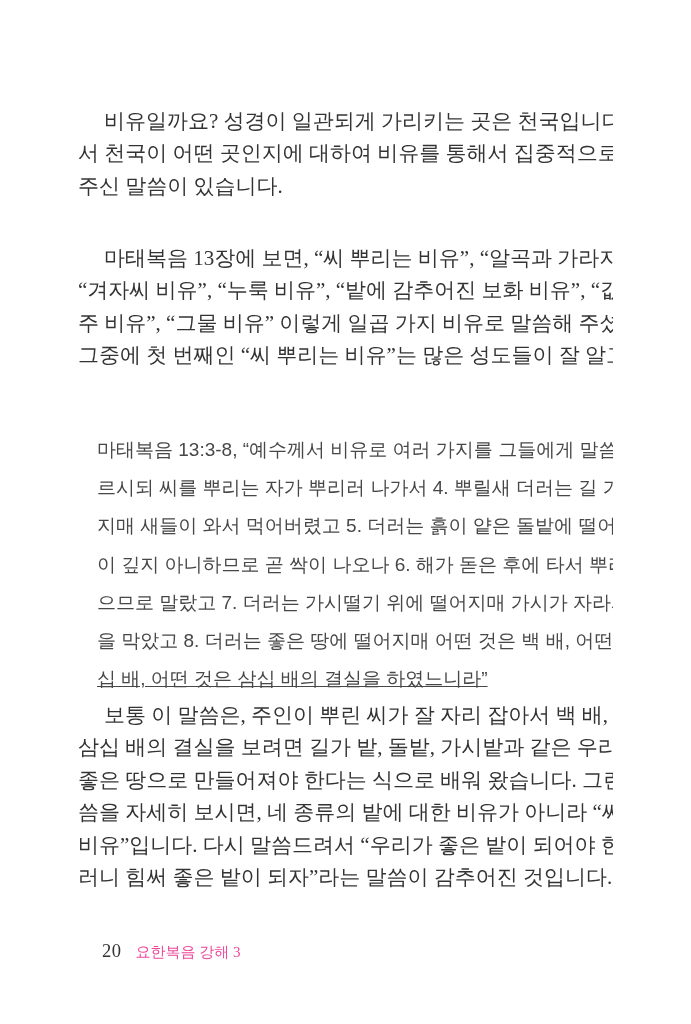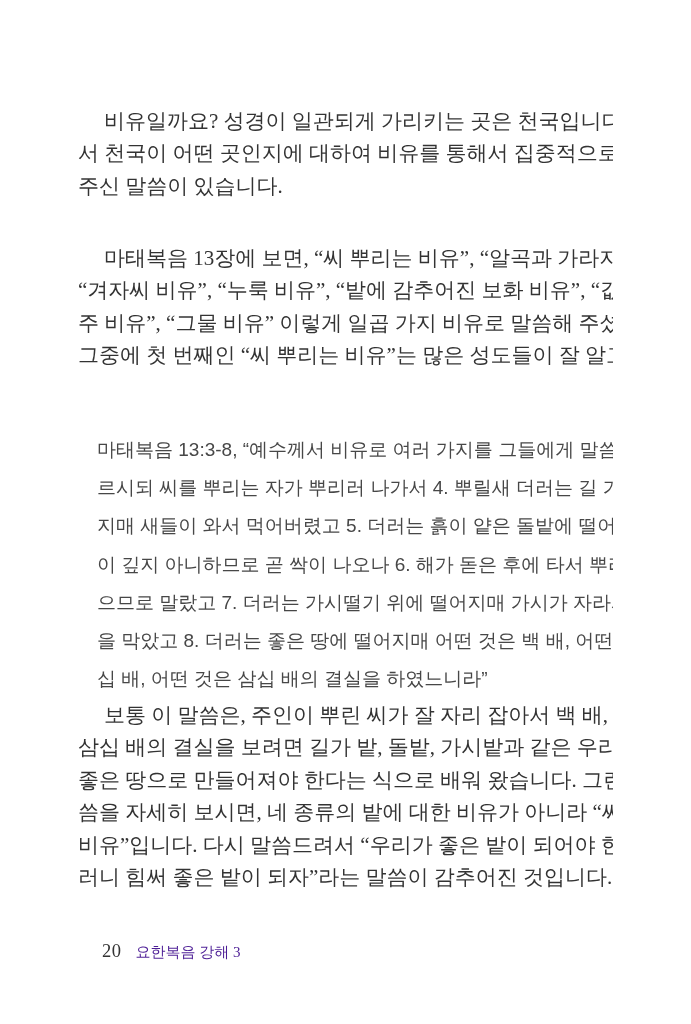--- a/index.html
+++ b/index.html
@@ -44,38 +44,39 @@
     height: 38.2px;
     text-align: justify;
     text-align-last: justify;
     white-space: nowrap;
     overflow: hidden;
     color: #474747;
   }
   .qline.last {
     text-align: left;
     text-align-last: left;
+    text-decoration: underline;
   }
   .page-footer {
     position: absolute;
     left: 102px;
     top: 941px;
     width: 511px;
     display: flex;
     align-items: baseline;
     color: #333333;
   }
   .page-number {
     font-size: 18.5px;
     letter-spacing: 0.5px;
   }
   .book-title {
     font-size: 15px;
     margin-left: 14px;
-    color: #4c1d95;
+    color: #ec4899;
   }
 </style>
 </head>
 <body>
 
 <div class="page">
 
   <div class="block" style="top: 105px;">
     <div class="bline indent">비유일까요? 성경이 일관되게 가리키는 곳은 천국입니다. 예수님께</div>
     <div class="bline">서 천국이 어떤 곳인지에 대하여 비유를 통해서 집중적으로 가르쳐</div>

